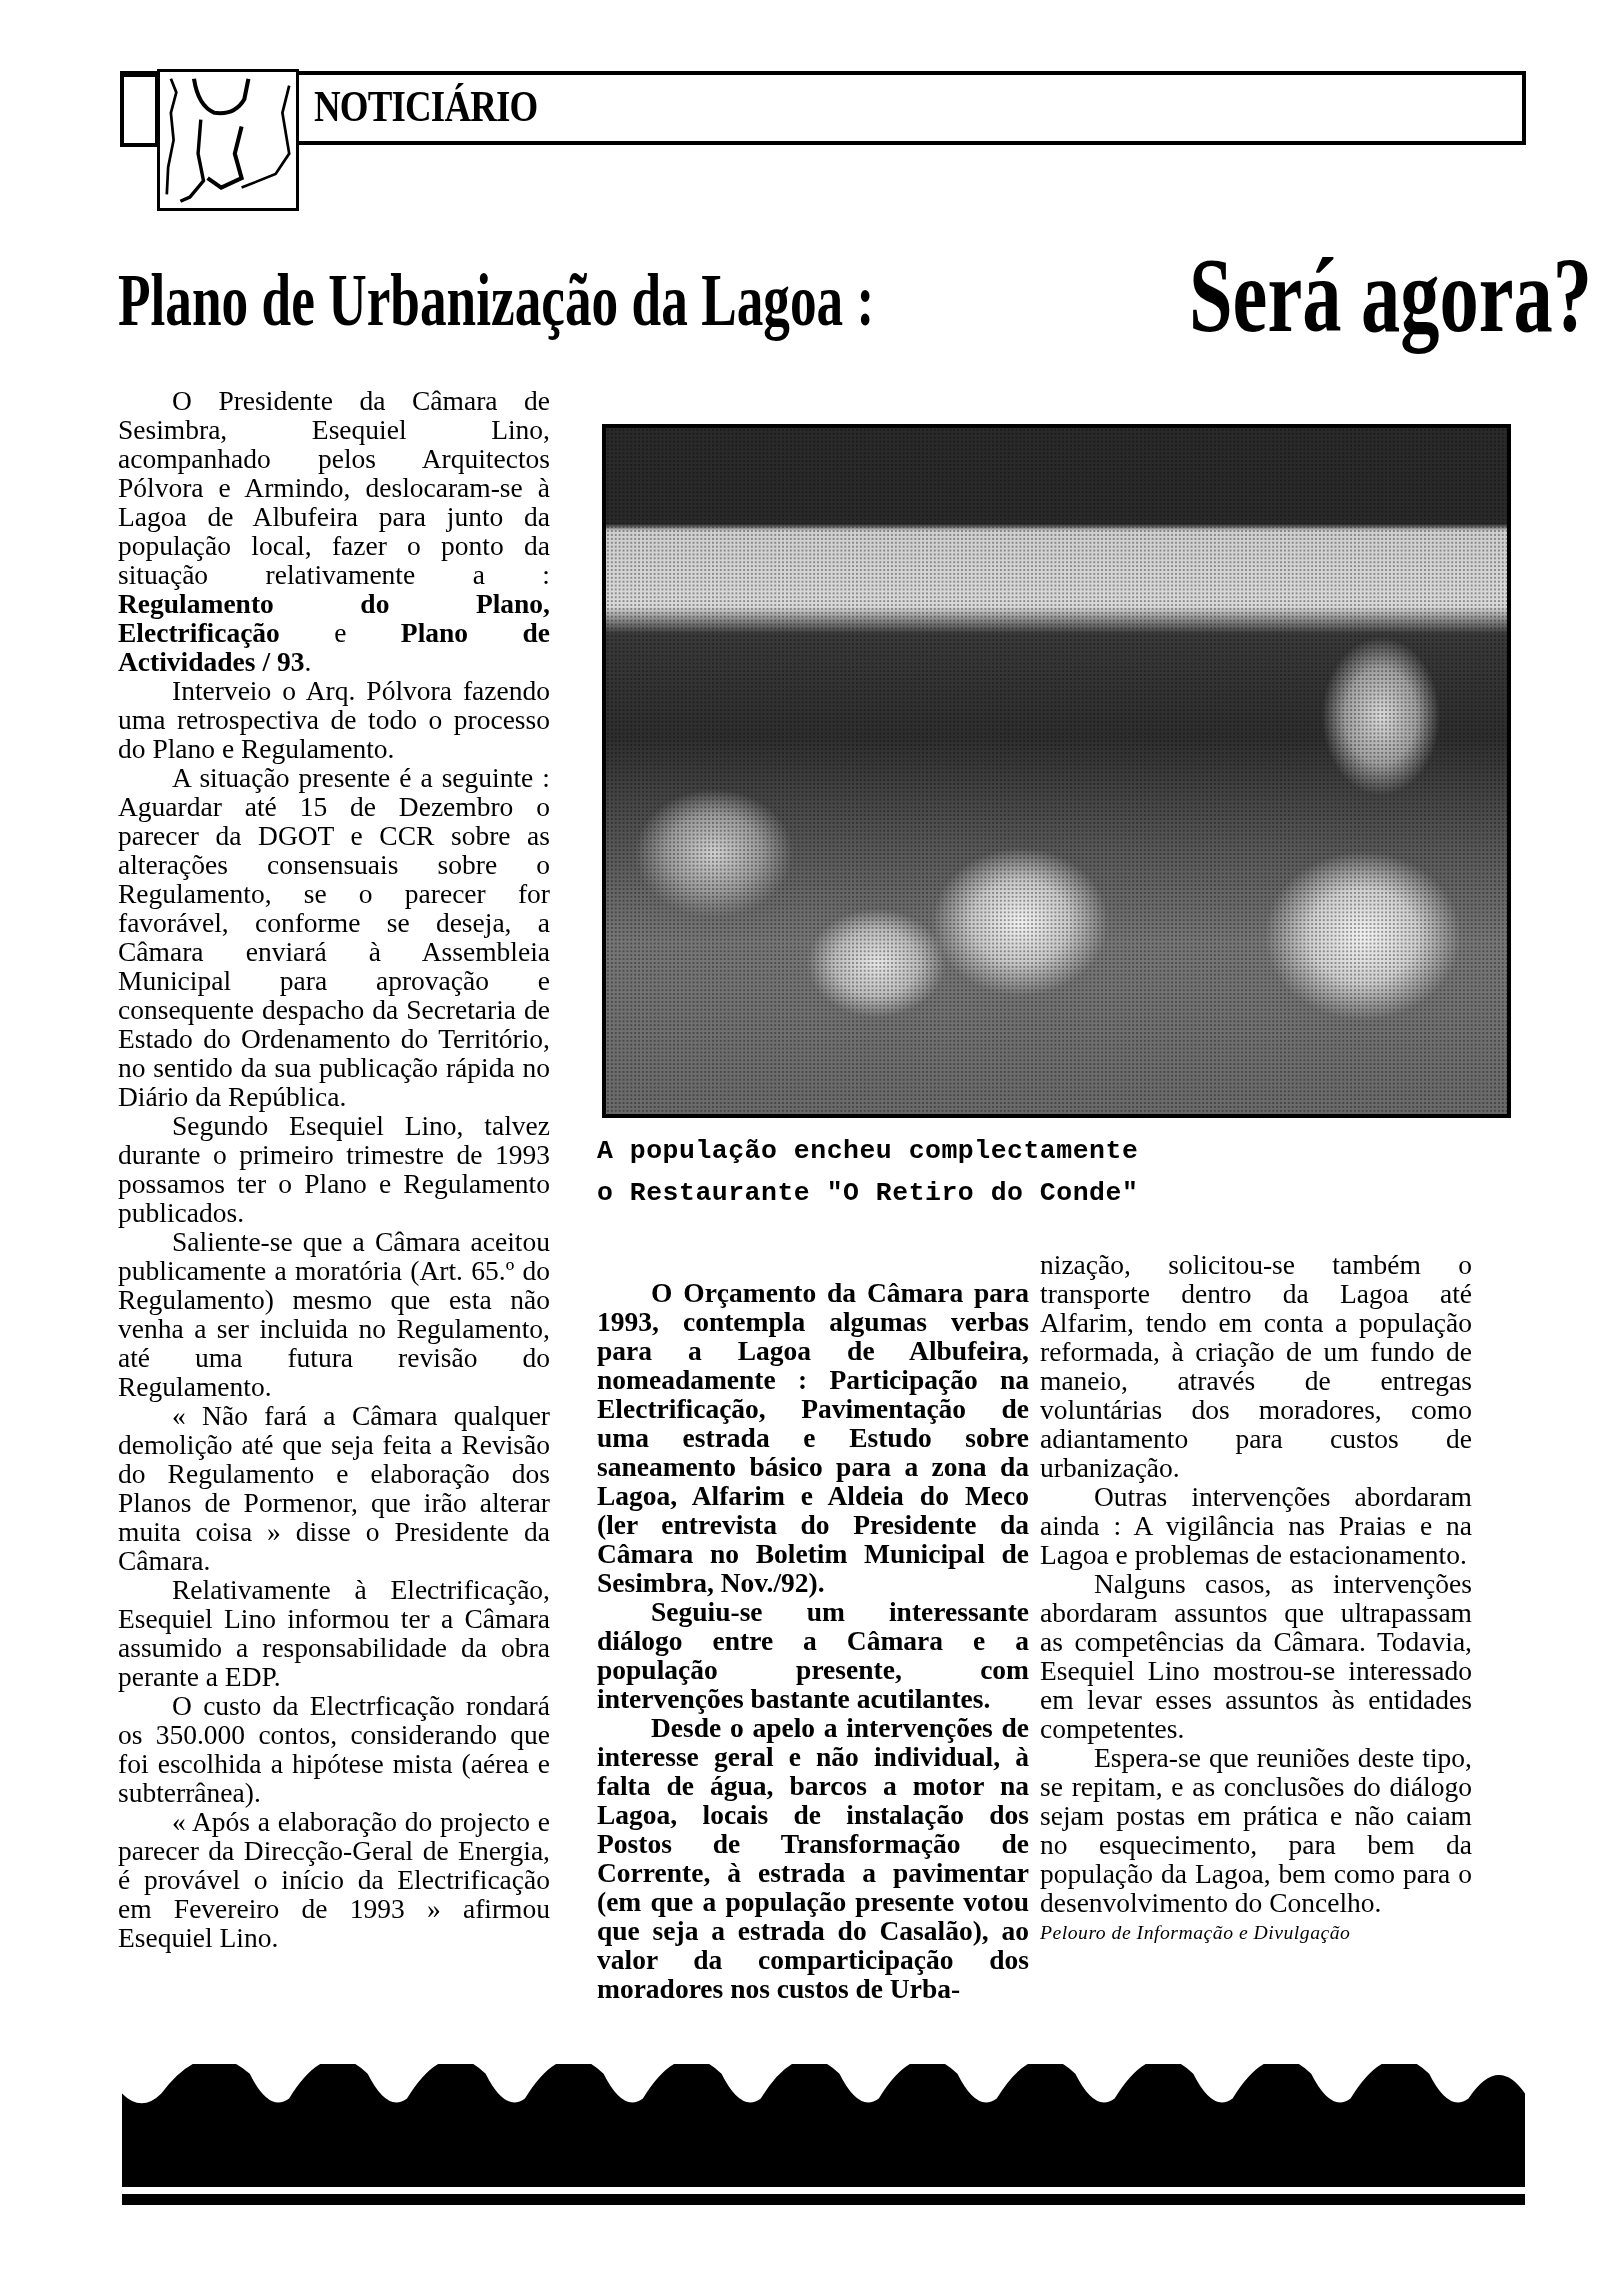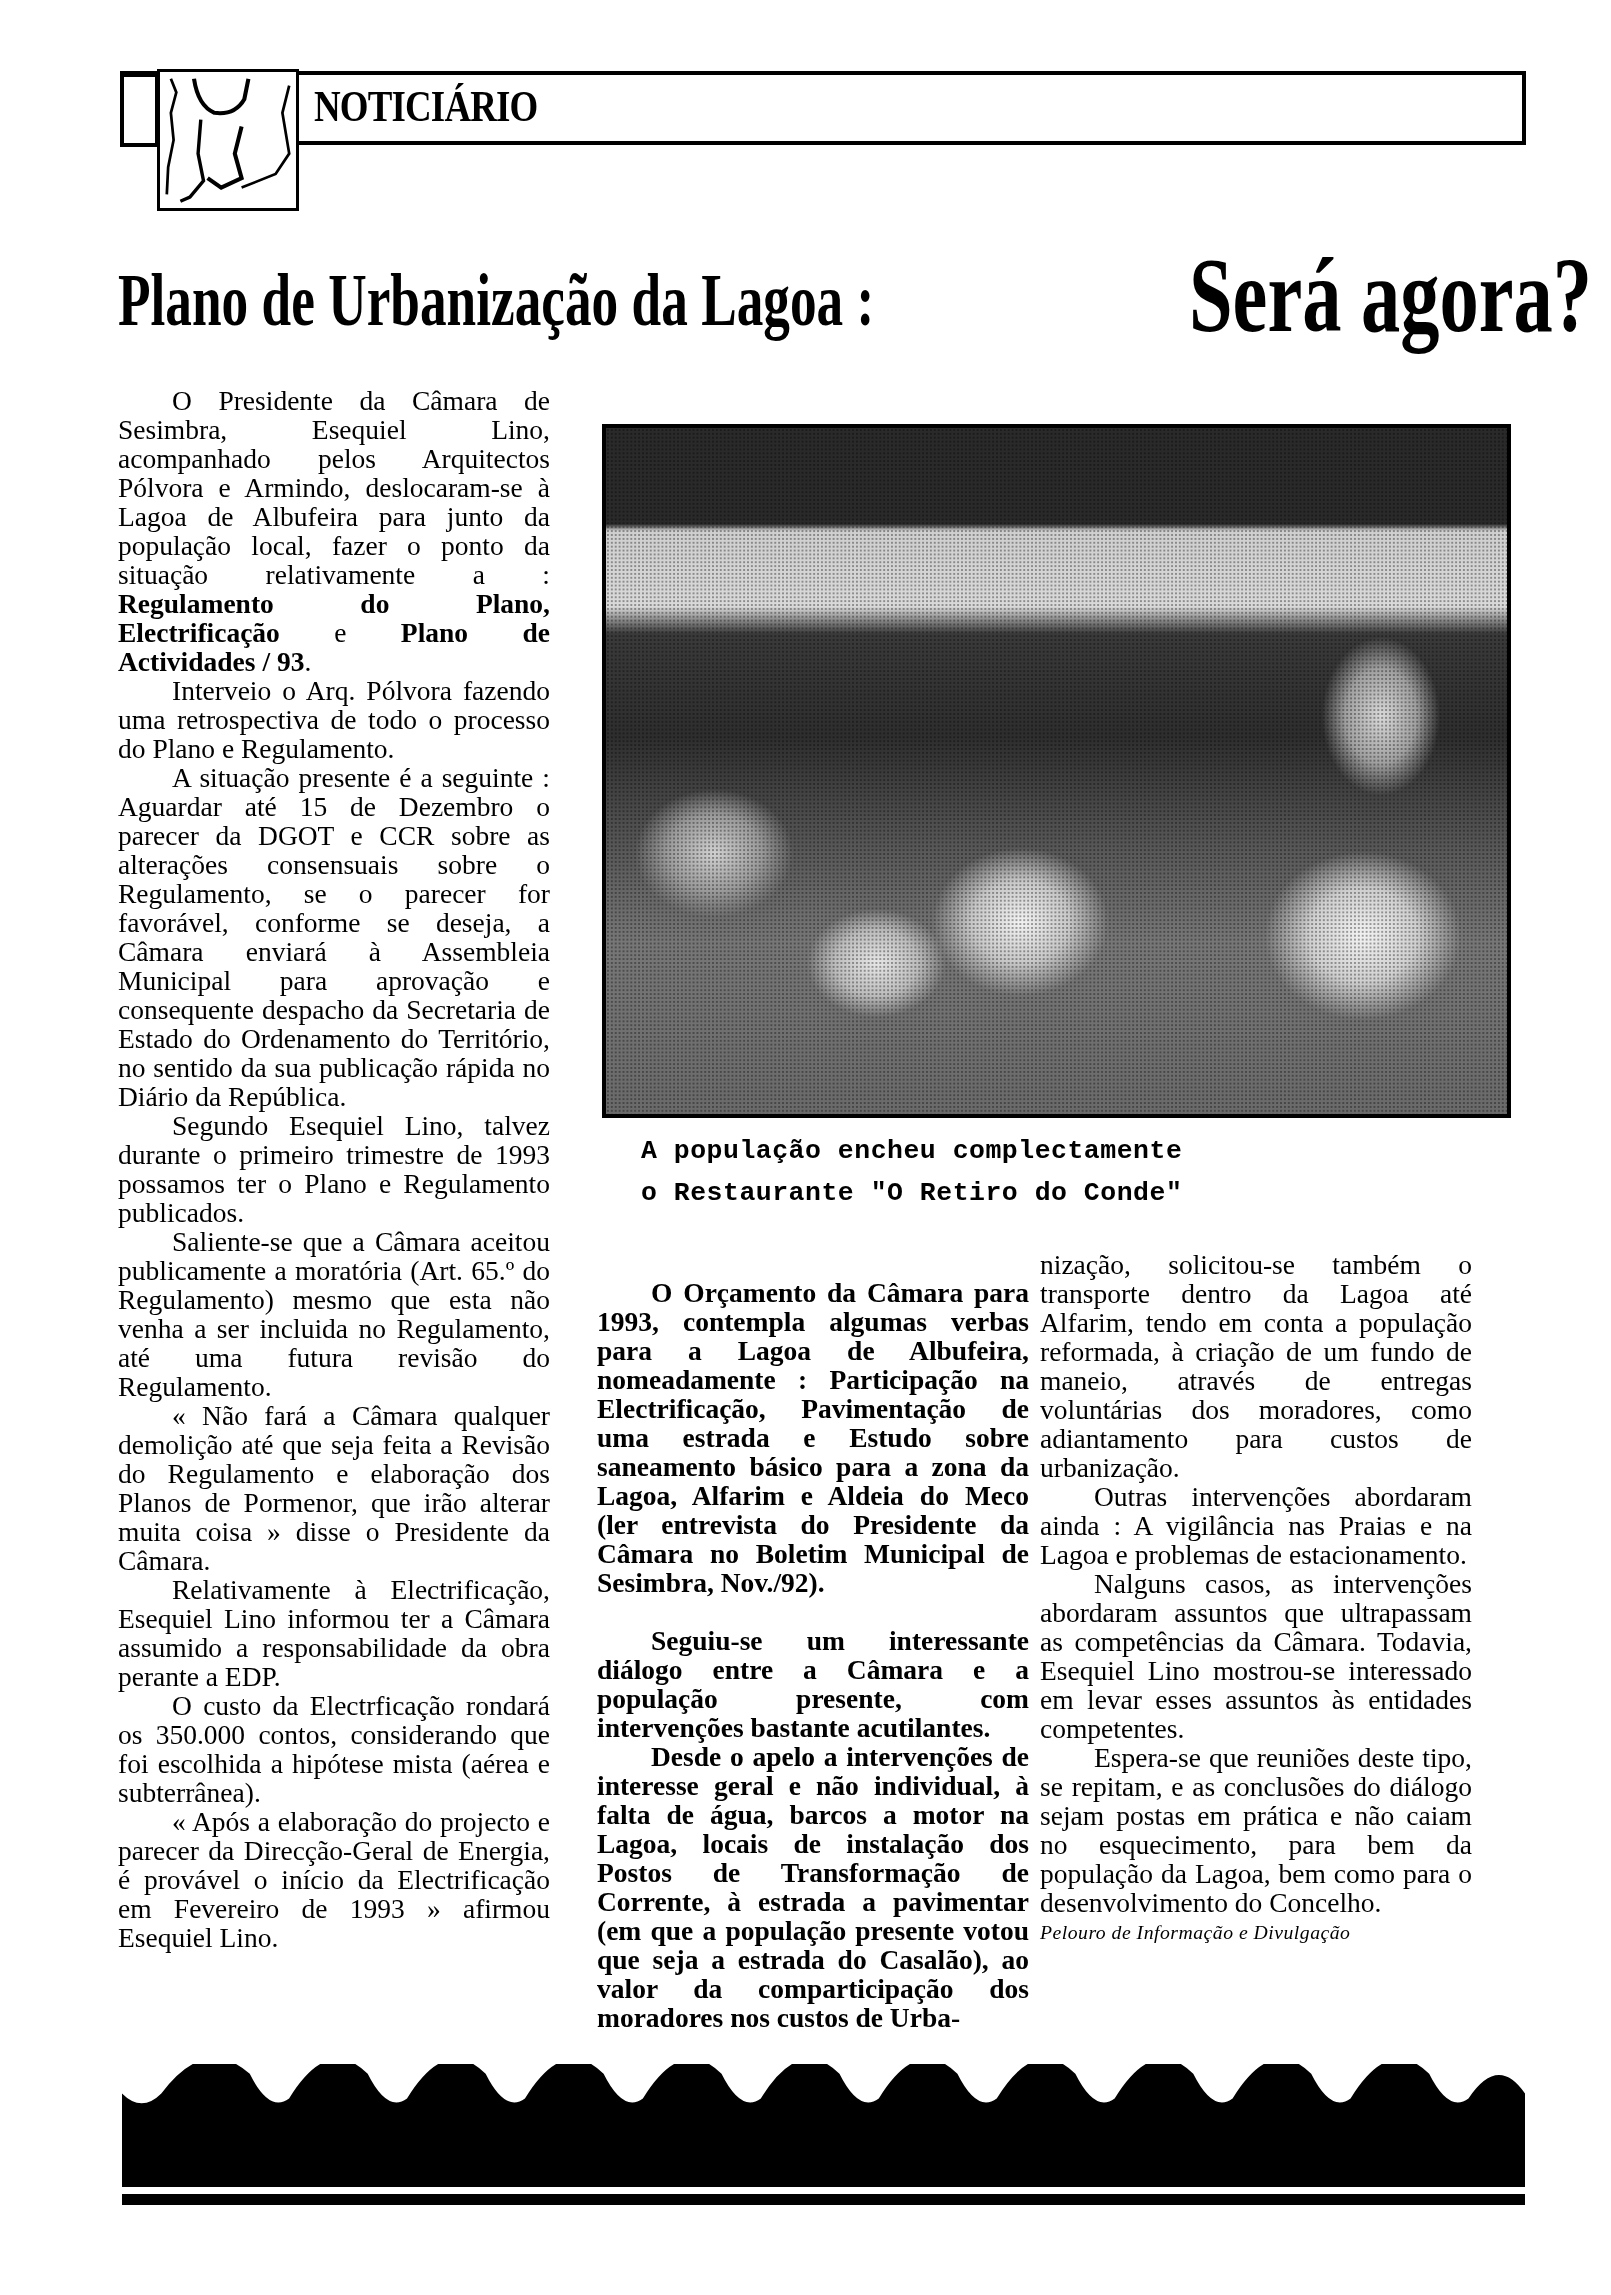--- a/index.html
+++ b/index.html
@@ -13,40 +13,40 @@
   .banner-title { position:absolute; left:314px; top:84px; font-family:"Liberation Serif", serif; font-weight:bold; font-size:45px; letter-spacing:-1px; transform:scaleX(0.82); transform-origin:left top; line-height:1; }
 
   
   .headline { position:absolute; left:118px; top:263px; white-space:nowrap; line-height:1; }
   .headline .h-main { font-family:"Liberation Serif", serif; font-weight:bold; font-size:74px; display:inline-block; transform:scaleX(0.72); transform-origin:left bottom; }
   .headline .h-big { position:absolute; left:1071px; top:-19.7px; font-family:"Liberation Serif", serif; font-weight:bold; font-size:106px; display:inline-block; transform:scaleX(0.74); transform-origin:left bottom; white-space:nowrap; }
 
   
   .col { position:absolute; font-family:"Liberation Serif", serif; font-size:27.5px; line-height:29px; text-align:justify; transform-origin:left top; }
   .col p { margin:0; text-indent:54px; hyphens:manual; }
-  .col p.gap { margin-top:29px; }
+  .col p.gap { }
   .col b { font-weight:bold; }
   .col1 { left:118px; top:386px; width:432px; }
   .col2 { left:597px; top:1278px; width:432px;font-weight:bold; }
   .col3 { left:1040px; top:1250px; width:432px; }
   .signature { text-align:left; font-style:italic; font-size:19.7px; line-height:24.6px; margin-top:2.9px; letter-spacing:0.5px; }
 
   
   .photo { position:absolute; left:602px; top:424px; width:909px; height:694px; border:4.9px solid #000; box-sizing:border-box; overflow:hidden;
     background:
       radial-gradient(ellipse 69px 54px at 30% 78%, #e6e6e6 0%, #bdbdbd 60%, transparent 100%),
       radial-gradient(ellipse 88px 74px at 46% 72%, #f2f2f2 0%, #c8c8c8 55%, transparent 100%),
       radial-gradient(ellipse 98px 84px at 84% 74%, #f2f2f2 0%, #cfcfcf 55%, transparent 100%),
       radial-gradient(ellipse 79px 64px at 12% 62%, #d0d0d0 0%, #9a9a9a 60%, transparent 100%),
       radial-gradient(ellipse 59px 79px at 86% 42%, #d8d8d8 0%, #a0a0a0 60%, transparent 100%),
       linear-gradient(180deg, #2a2a2a 0%, #2a2a2a 14%, #cfcfcf 15%, #d9d9d9 26%, #3a3a3a 30%, #2e2e2e 45%, #555 60%, #777 75%, #6a6a6a 100%);
   }
   .photo::after { content:""; position:absolute; inset:0; background-image:radial-gradient(#000 30%, transparent 32%); background-size:3.9px 3.9px; opacity:0.35; }
 
-  .caption { position:absolute; left:597px; top:1130px; font-family:"Liberation Mono", monospace; font-weight:bold; font-size:26.5px; line-height:42px; white-space:pre; letter-spacing:0.5px;margin-left:44px; }
+  .caption { position:absolute; left:597px; top:1130px; font-family:"Liberation Mono", monospace; font-weight:bold; font-size:26.5px; line-height:42px; white-space:pre; letter-spacing:0.5px; }
 
   
   .footer-wave { position:absolute; left:122px; top:2064px; width:1403px; height:123px; }
   .footer-bar { position:absolute; left:122px; top:2194px; width:1403px; height:10.8px; background:#000; }
 </style>
 </head>
 <body>
 
 <div class="banner"></div>
 <div class="banner-tab"></div>

